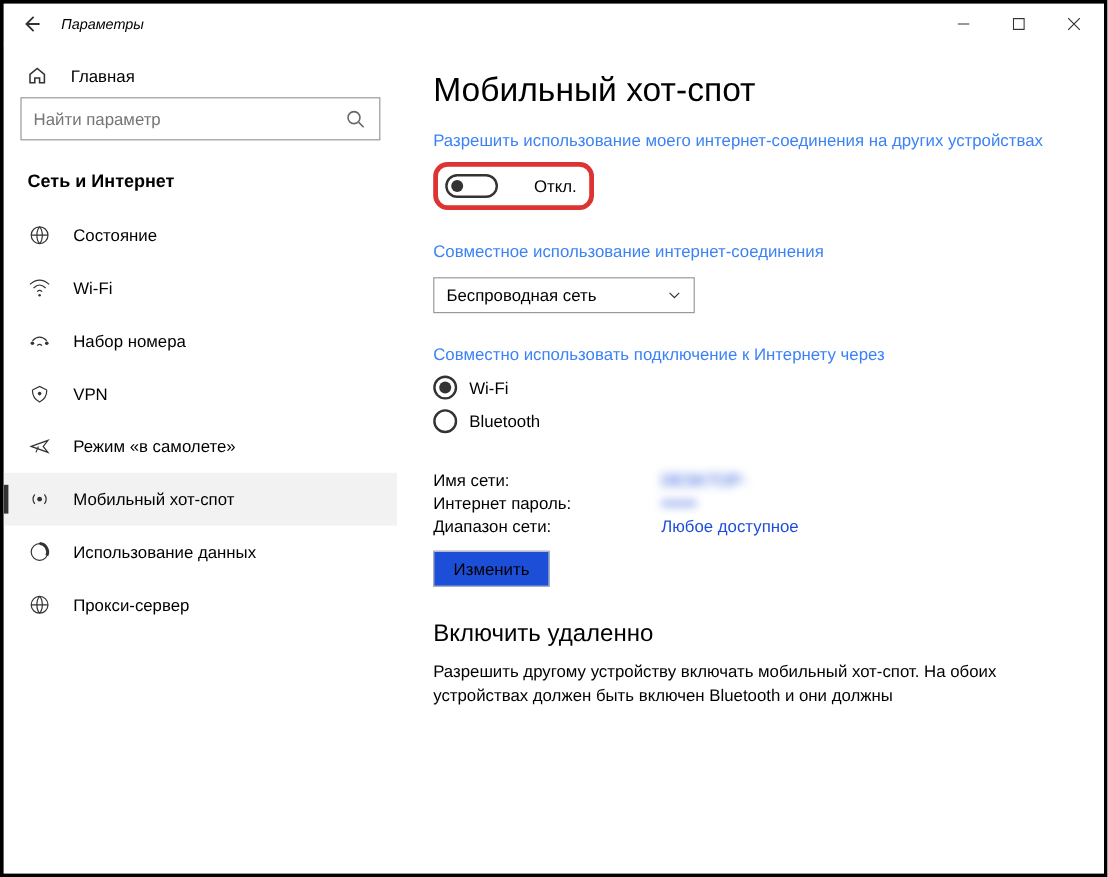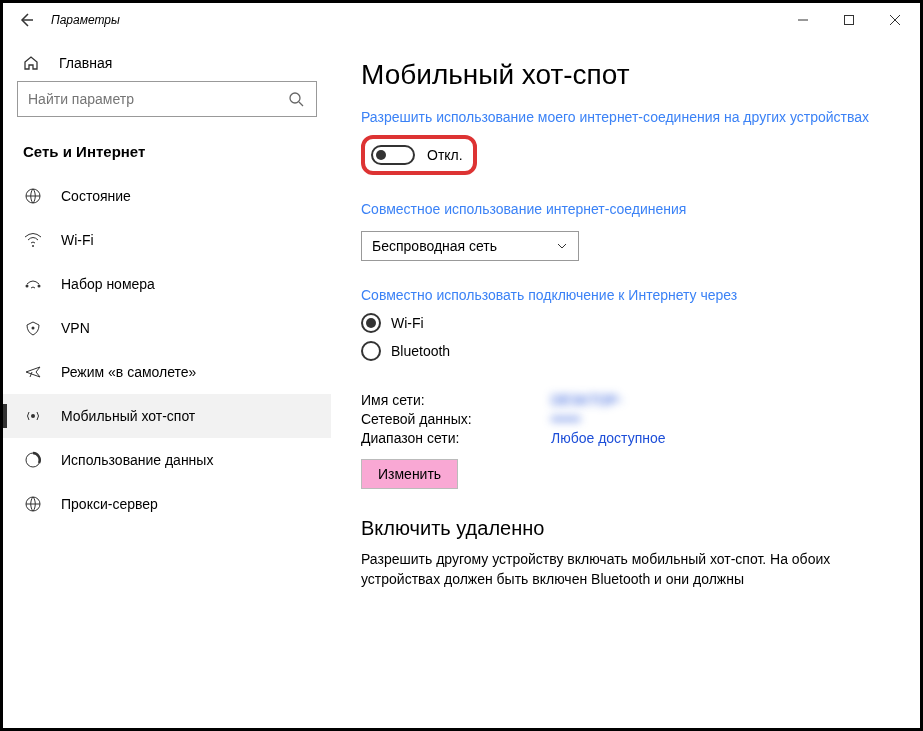--- a/index.html
+++ b/index.html
@@ -19,33 +19,33 @@
 .search input { flex: 1; border: none; outline: none; font-size: 14px; background: transparent; }
 .search .sicon { width: 18px; }
 .cat { font-weight: 600; font-size: 15px; padding: 18px 20px 14px; }
 .nav-item { display: flex; align-items: center; height: 44px; padding: 0 20px; cursor: pointer; position: relative; }
 .nav-item .icon { width: 20px; margin-right: 18px; display: flex; justify-content: center; }
 .nav-item.active { background: #f2f2f2; }
 .nav-item.active::before { content:""; position:absolute; left:0; top:10px; bottom:10px; width:4px; background:#333; }
 .content { flex: 1; padding: 22px 30px; overflow-y: auto; }
 h1 { font-size: 28px; font-weight: 400; margin-bottom: 18px; }
 .section-label { font-size: 14px; margin-bottom: 10px; margin-top: 6px; color: #3b82f6; }
-.toggle-row { display: flex; align-items: center; gap: 12px; }
+.toggle-row { display: flex; align-items: center; gap: 30px; }
 .callout { display: inline-flex; padding: 6px 10px 6px 6px; border: 4px solid #d33; border-radius: 12px; }
 .toggle { width: 44px; height: 20px; border: 2px solid #333; border-radius: 12px; position: relative; cursor: pointer; }
 .toggle::after { content:""; position:absolute; left:3px; top:3px; width:10px; height:10px; background:#333; border-radius:50%; }
 .select { display: inline-flex; align-items: center; justify-content: space-between; border: 1px solid #999; padding: 6px 10px; width: 218px; margin-top: 4px; cursor: pointer; }
 .radio-row { display: flex; align-items: center; gap: 10px; margin: 8px 0; cursor: pointer; }
 .radio { width: 20px; height: 20px; border: 2px solid #333; border-radius: 50%; display: flex; align-items: center; justify-content: center; }
 .radio.sel::after { content:""; width:10px; height:10px; background:#333; border-radius:50%; }
 .kv { display:flex; margin: 3px 0; }
 .kv .k { width: 190px; }
 .kv .v { color:#1d4ed8; }
 .blurred { filter: blur(4px); }
-.btn { display:inline-block; border:1px solid #bbb; background:#f9a8d4; padding:6px 16px; cursor:pointer; margin-top:10px; }
+.btn { display:inline-block; border:1px solid #bbb; background:#1d4ed8; padding:6px 16px; cursor:pointer; margin-top:10px; }
 h2 { font-size: 20px; font-weight:400; margin-top:28px; margin-bottom:10px; }
 .desc { font-size:14px; line-height:1.4; }
 .spacer { height: 20px; }
 svg { display: block; }
 </style>
 </head>
 <body>
 
 <div class="window">
 
@@ -210,21 +210,21 @@
         <span>Bluetooth</span>
       </div>
 
       <div class="spacer"></div>
 
       <div class="kv">
         <div class="k">Имя сети:</div>
         <div class="v blurred">DESKTOP-</div>
       </div>
       <div class="kv">
-        <div class="k">Сетевой данных:</div>
+        <div class="k">Интернет пароль:</div>
         <div class="v blurred">••••••</div>
       </div>
       <div class="kv">
         <div class="k">Диапазон сети:</div>
         <div class="v">Любое доступное</div>
       </div>
 
       <div class="btn">Изменить</div>
 
       <h2>Включить удаленно</h2>

